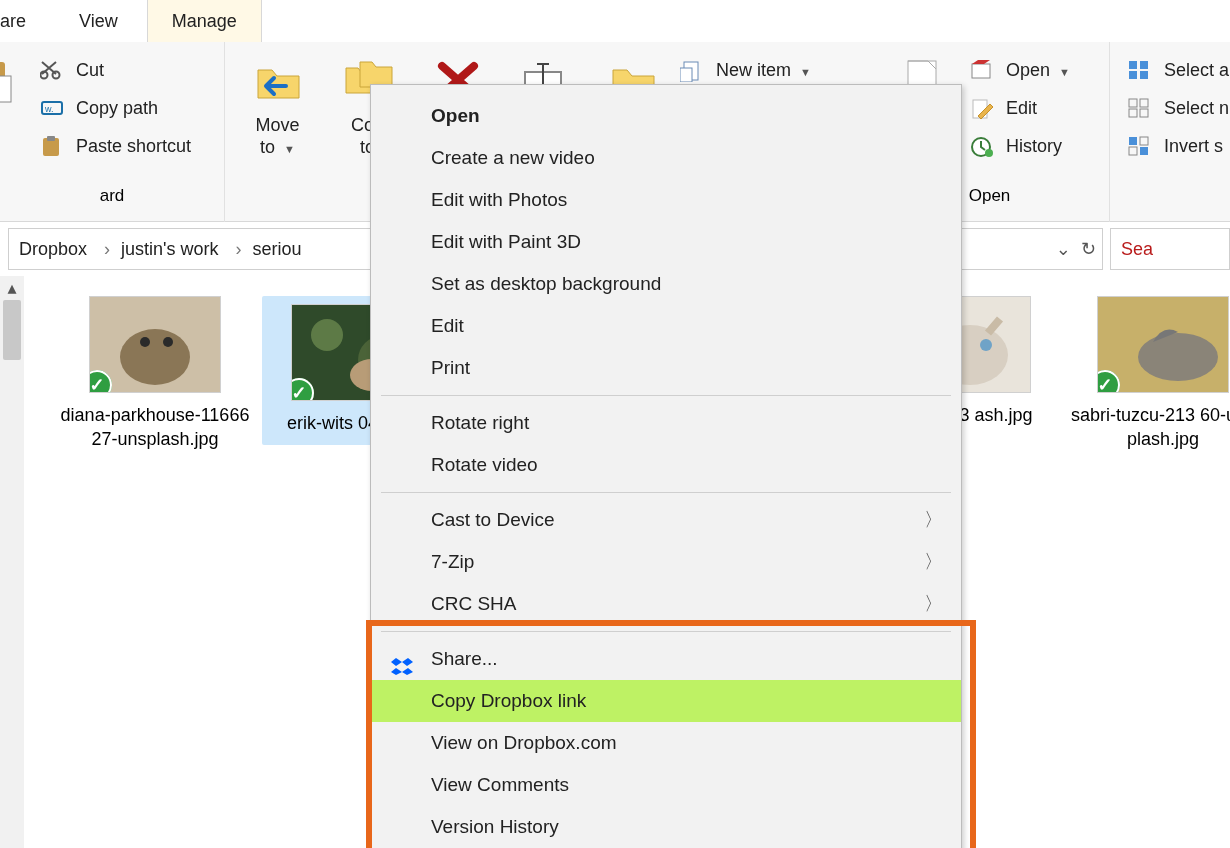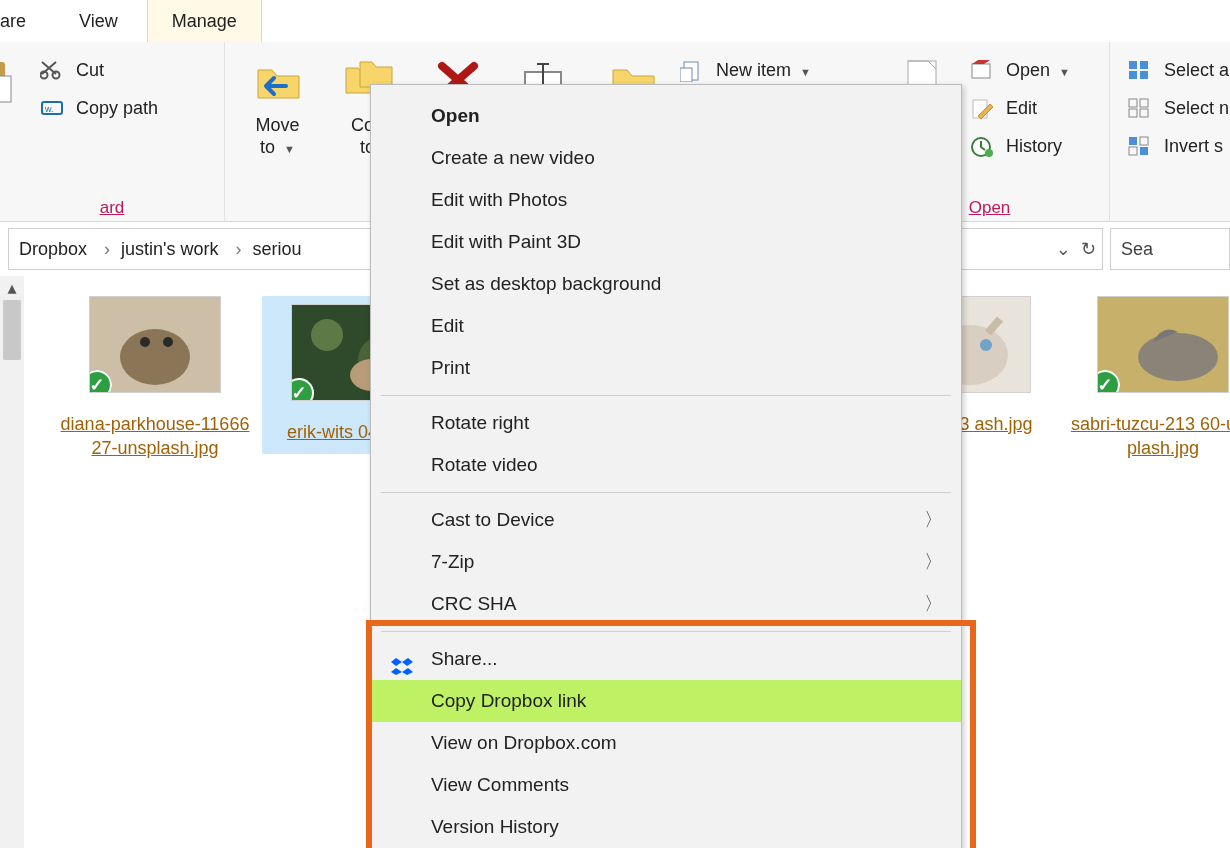--- a/index.html
+++ b/index.html
@@ -3,45 +3,45 @@
 <meta charset="utf-8">
 <style>
   html,body{margin:0;padding:0;font-family:"Segoe UI",Arial,sans-serif;font-size:18px;color:#222;background:#fff;overflow:hidden;width:1230px;height:848px;}
   
   .tabs{position:absolute;left:0;top:0;width:100%;height:53px;background:#fff;border-bottom:1px solid #d8d8d8;box-sizing:border-box;}
   .tab{display:inline-block;height:42px;line-height:42px;padding:0 24px;color:#222;cursor:pointer;}
   .tab.active{background:#fff9e6;border-left:1px solid #d8d8d8;border-right:1px solid #d8d8d8;border-bottom:2px solid #fff9e6;}
   
   .ribbon{position:absolute;left:0;top:42px;width:100%;height:180px;background:#f7f7f7;border-bottom:1px solid #d8d8d8;box-sizing:border-box;}
   .group{position:absolute;top:0;height:180px;border-right:1px solid #e1e1e1;box-sizing:border-box;}
-  .group .caption{position:absolute;left:0;bottom:4px;width:100%;text-align:center;color:#be185d;font-size:17px;text-decoration:underline;}
+  .group .caption{position:absolute;left:0;bottom:16px;width:100%;text-align:center;color:#000000;font-size:17px;}
   .big-btn{position:absolute;top:10px;text-align:center;color:#222;cursor:pointer;width:85px;}
   .big-btn .icon-slot{height:56px;display:flex;align-items:center;justify-content:center;}
   .big-btn .label{margin-top:6px;line-height:22px;font-size:18px;}
   .sm-row{position:absolute;left:40px;height:28px;line-height:28px;color:#222;cursor:pointer;}
   .sm-row .mini-icon{position:absolute;left:0;top:4px;}
   .sm-row .txt{padding-left:36px;}
   
   .bcbar{position:absolute;left:0;top:222px;width:100%;height:54px;background:#fff;}
   .breadcrumb{position:absolute;left:8px;top:6px;width:1095px;height:42px;border:1px solid #cfcfcf;box-sizing:border-box;line-height:40px;padding-left:10px;color:#222;}
   .bc-item{margin-right:6px;}
   .bc-sep{color:#777;margin:0 6px;}
   .bc-tools{position:absolute;top:0;right:6px;height:40px;display:flex;align-items:center;}
   .bc-tools span{margin-left:10px;color:#555;cursor:pointer;}
-  .search{position:absolute;right:0;top:6px;width:120px;height:42px;border:1px solid #cfcfcf;box-sizing:border-box;line-height:40px;padding-left:10px;color:#404040;}
+  .search{position:absolute;right:0;top:6px;width:120px;height:42px;border:1px solid #cfcfcf;box-sizing:border-box;line-height:40px;padding-left:10px;color:#b91c1c;}
   
   .content{position:absolute;left:0;top:276px;width:100%;height:572px;background:#fff;}
   .vscroll{position:absolute;left:0;top:0;width:24px;height:100%;background:#f1f1f1;}
   .vscroll .up{height:24px;text-align:center;color:#555;cursor:pointer;line-height:24px;}
   .vscroll .track{position:absolute;left:3px;top:24px;width:18px;height:60px;background:#c8c8c8;border-radius:2px;}
   .thumb-wrap{position:absolute;top:20px;width:190px;text-align:center;}
   .thumb-wrap.selected{background:#cde7fb;padding:8px 0 10px 0;border-radius:2px;}
   .thumb-frame{width:130px;height:95px;margin:0 auto;position:relative;border:1px solid #d0d0d0;background:#ddd;overflow:hidden;}
   .check{position:absolute;left:-8px;bottom:-8px;width:30px;height:30px;border-radius:50%;background:#2f9e41;display:flex;align-items:center;justify-content:center;color:#fff;font-size:18px;font-weight:bold;box-shadow:0 0 0 2px #fff inset;}
-  .fname{margin-top:19px;font-size:18px;line-height:24px;color:#a16207;word-break:break-all;text-decoration:underline;}
+  .fname{margin-top:10px;font-size:18px;line-height:24px;color:#000000;word-break:break-all;}
   
   .ctx{position:absolute;left:370px;top:84px;width:590px;background:#f2f2f2;border:1px solid #bcbcbc;box-shadow:2px 2px 6px rgba(0,0,0,0.2);padding:10px 0 14px 0;}
   .ctx .item{height:42px;line-height:42px;padding-left:60px;cursor:pointer;font-size:19px;color:#222;position:relative;}
   .ctx .item.bold{font-weight:bold;}
   .ctx .item.hover{background:#bef264;}
   .ctx .item .arrow{position:absolute;right:18px;top:0;height:42px;line-height:42px;color:#555;}
   .ctx hr{border:none;border-top:1px solid #cfcfcf;margin:6px 10px;}
   .ctx .dbx-icon{position:absolute;left:20px;top:10px;}
   .highlight-box{position:absolute;border:6px solid #e8671a;pointer-events:none;}
   
@@ -80,20 +80,29 @@
       <span class="txt">Cut</span>
     </div>
     <div class="sm-row" style="top:52px">
       <span class="mini-icon">
         <svg width="24" height="20">
             <rect x="2" y="4" width="20" height="12" rx="2" fill="none" stroke="#1b6fa8" stroke-width="2"></rect>
             <text x="5" y="14" font-size="9" fill="#1b6fa8">w.</text>
           </svg>
       </span>
       <span class="txt">Copy path</span>
+    </div>
+    <div class="sm-row" style="top:90px">
+      <span class="mini-icon">
+        <svg width="24" height="22">
+            <rect x="3" y="2" width="16" height="18" rx="2" fill="#c79a4a"></rect>
+            <rect x="7" y="0" width="8" height="5" rx="1" fill="#888"></rect>
+          </svg>
+      </span>
+      <span class="txt">Paste shortcut</span>
     </div>
     <div class="caption">ard</div>
   </div>
 
   <div class="group" style="left:225px;width:355px;border-right:none">
     <div class="big-btn" style="left:10px">
       <div class="icon-slot">
         <svg width="52" height="48">
             <path d="M6 14h14l5 6h22v22H6z" fill="#f7d56b" stroke="#caa53a"></path>
             <path d="M34 30 L14 30 L22 22 M14 30 L22 38" fill="none" stroke="#1b6fc6" stroke-width="4" stroke-linecap="round" stroke-linejoin="round"></path>

